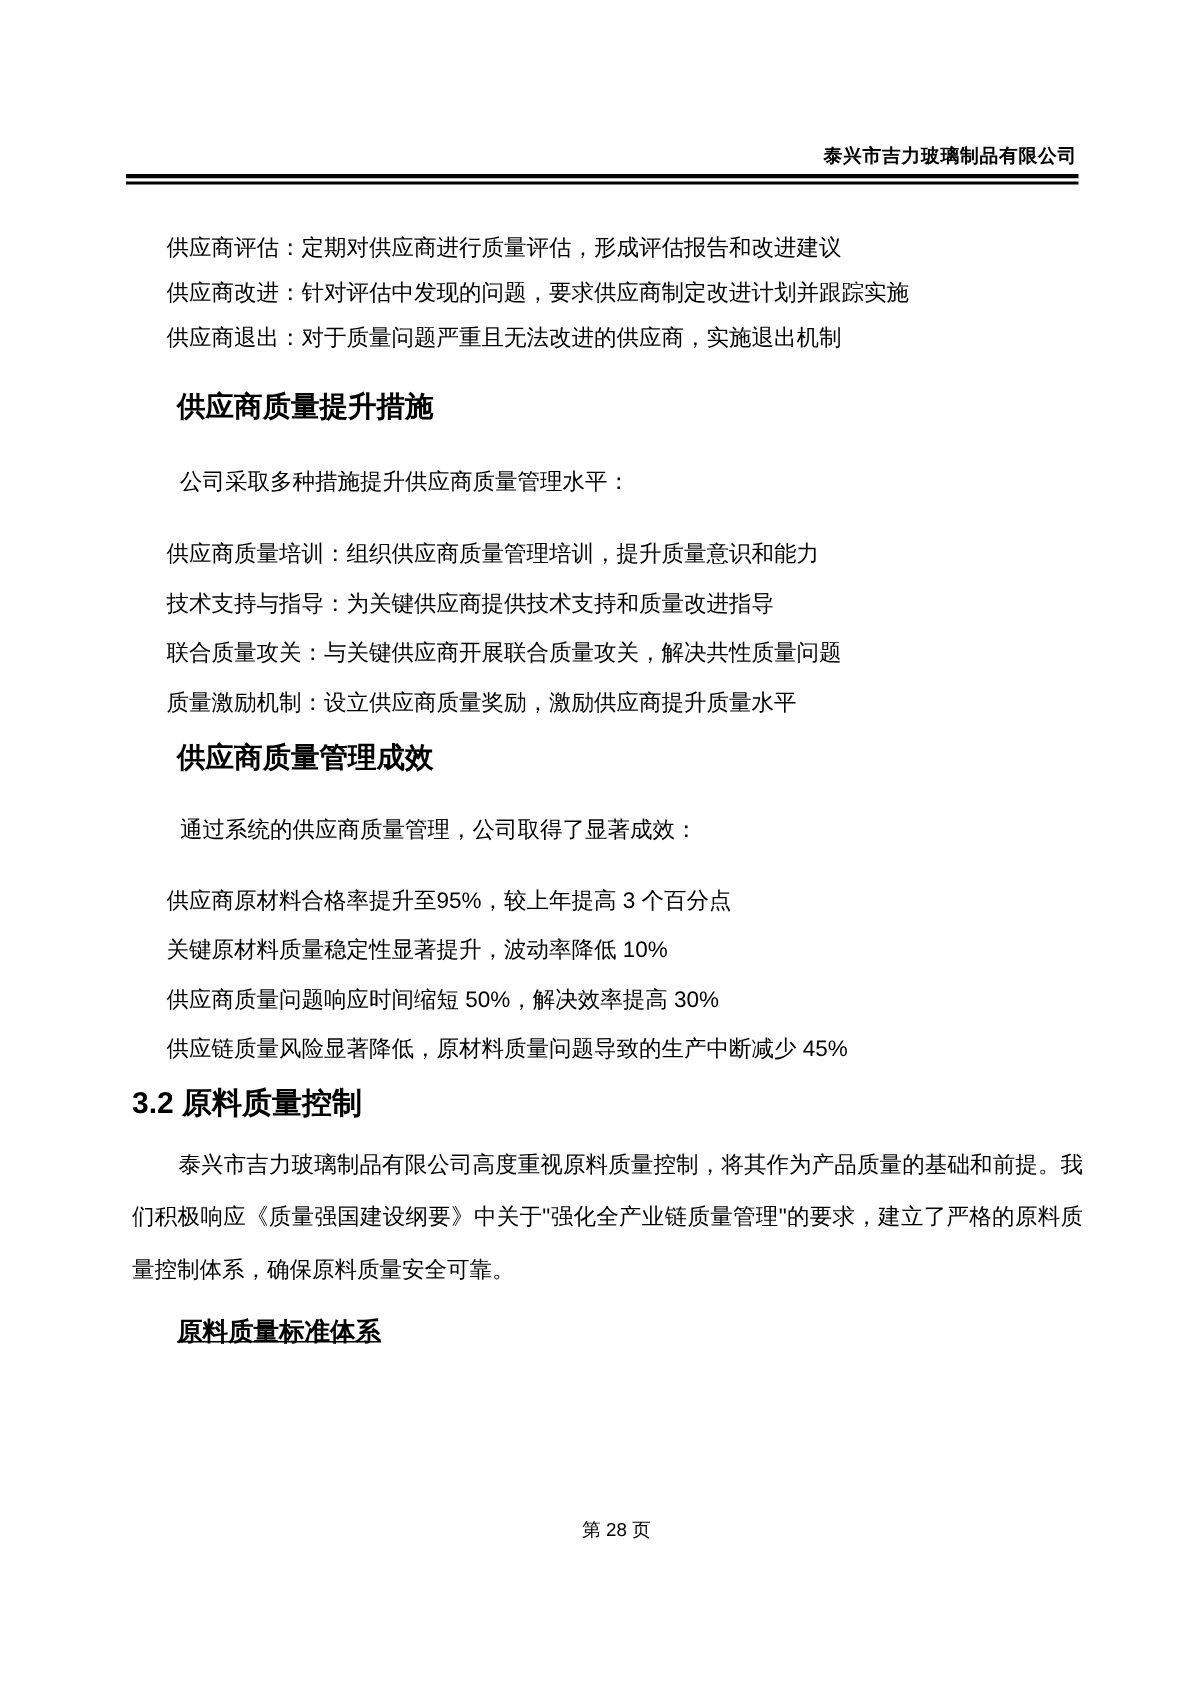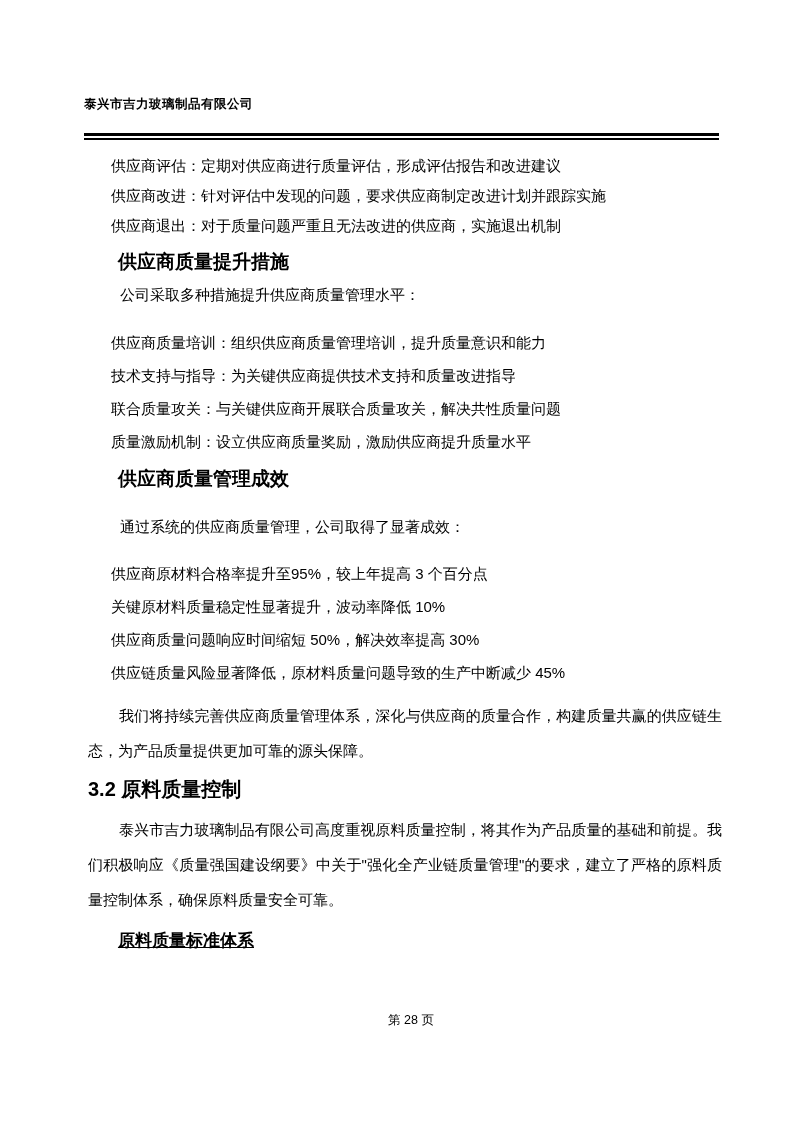--- a/index.html
+++ b/index.html
@@ -16,25 +16,25 @@
     overflow: hidden;
   }
   
   .header {
     position: absolute;
     left: 84px;
     right: 81px;
     top: 96px;
   }
   .header-company {
-    text-align: left;
+    text-align: right;
     font-size: 12.5px;
     font-weight: bold;
     letter-spacing: 0.5px;
-    padding-bottom: 20px;
+    padding-bottom: 3px;
     padding-right: 1px;
   }
   .header-rule-thick { height: 3px; background: #000; }
   .header-rule-gap   { height: 2px; background: #fff; }
   .header-rule-thin  { height: 2px; background: #000; }
   
   .content {
     position: absolute;
     left: 88px;
     top: 158px;
@@ -68,22 +68,22 @@
   .para {
     line-height: 35px;
     text-indent: 31px;
     text-align: justify;
   }
   .h2 {
     font-weight: bold;
     font-size: 20px;
     line-height: 22px;
   }
-  .mt-heading1 { margin-top: 19px; }
-  .mt-intro1   { margin-top: 16px; }
+  .mt-heading1 { margin-top: 29px; }
+  .mt-intro1   { margin-top: 33px; }
   .mt-list2    { margin-top: 33px; }
   .mt-heading2 { margin-top: 20px; }
   .mt-intro2   { margin-top: 31px; }
   .mt-list3    { margin-top: 32px; }
   .mt-para1    { margin-top: 13px; }
   .mt-h2       { margin-top: 10px; }
   .mt-para2    { margin-top: 12px; }
   .mt-heading3 { margin-top: 15px; }
   
   .footer {
@@ -131,21 +131,20 @@
 
     <div class="intro mt-intro2">通过系统的供应商质量管理，公司取得了显著成效：</div>
 
     <div class="plist wide mt-list3">
       <div class="pline">供应商原材料合格率提升至95%，较上年提高 3 个百分点</div>
       <div class="pline">关键原材料质量稳定性显著提升，波动率降低 10%</div>
       <div class="pline">供应商质量问题响应时间缩短 50%，解决效率提高 30%</div>
       <div class="pline">供应链质量风险显著降低，原材料质量问题导致的生产中断减少 45%</div>
     </div>
 
-    <div class="para mt-para1">我们将持续完善供应商质量管理体系，深化与供应商的质量合作，构建质量共赢的供应链生态，为产品质量提供更加可靠的源头保障。</div>
 
     <div class="h2 mt-h2">3.2 原料质量控制</div>
 
     <div class="para mt-para2">泰兴市吉力玻璃制品有限公司高度重视原料质量控制，将其作为产品质量的基础和前提。我们积极响应《质量强国建设纲要》中关于"强化全产业链质量管理"的要求，建立了严格的原料质量控制体系，确保原料质量安全可靠。</div>
 
     <div class="h3-sub mt-heading3">原料质量标准体系</div>
 
   </div>
 
   <div class="footer">第 28 页</div>

